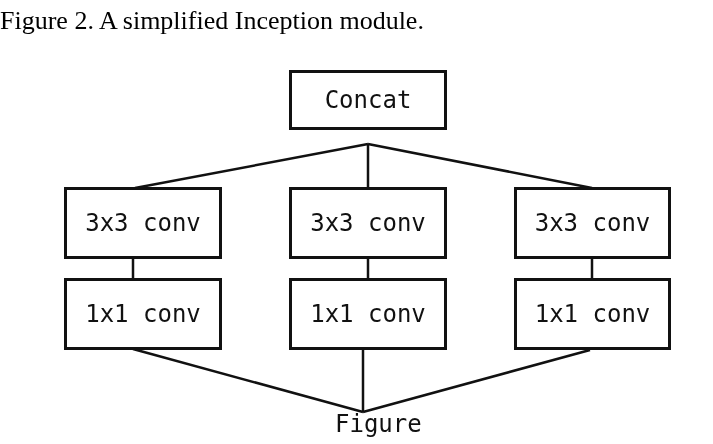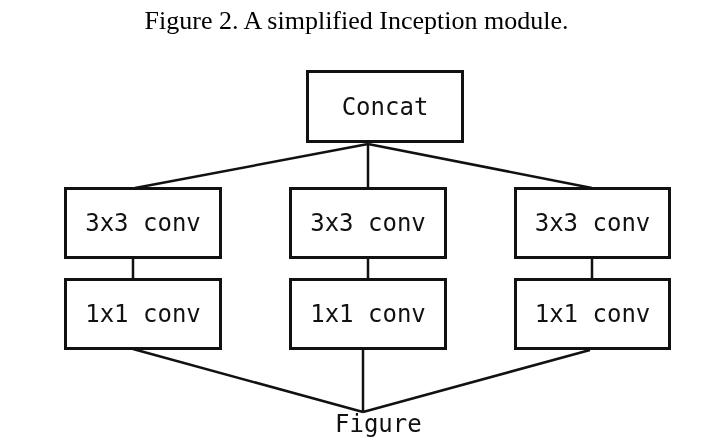--- a/index.html
+++ b/index.html
@@ -12,21 +12,21 @@
     background: #ffffff;
     position: relative;
     overflow: hidden;
     font-family: "DejaVu Sans Mono", monospace;
   }
   .caption {
     position: absolute;
     top: 5px;
     left: 0;
     width: 713px;
-    text-align: center;
+    text-align: left;
     font-family: "Liberation Serif", serif;
     font-size: 26px;
     line-height: 32px;
     color: #000000;
   }
   .wires {
     position: absolute;
     left: 0;
     top: 0;
     z-index: 0;
@@ -37,21 +37,21 @@
     border: 3px solid #111111;
     background: #ffffff;
     display: flex;
     align-items: center;
     justify-content: center;
     font-size: 24px;
     color: #111111;
     z-index: 1;
     white-space: pre;
   }
-  .node.concat     { left: 306px; top: 70px;  width: 158px; height: 73px; }
+  .node.concat     { left: 289px; top: 70px;  width: 158px; height: 60px; }
   .node.c3-left    { left: 64px;  top: 187px; width: 158px; height: 72px; }
   .node.c3-mid     { left: 289px; top: 187px; width: 158px; height: 72px; }
   .node.c3-right   { left: 514px; top: 187px; width: 157px; height: 72px; }
   .node.c1-left    { left: 64px;  top: 278px; width: 158px; height: 72px; }
   .node.c1-mid     { left: 289px; top: 278px; width: 158px; height: 72px; }
   .node.c1-right   { left: 514px; top: 278px; width: 157px; height: 72px; }
   .input-label {
     position: absolute;
     left: 335px;
     top: 410px;

